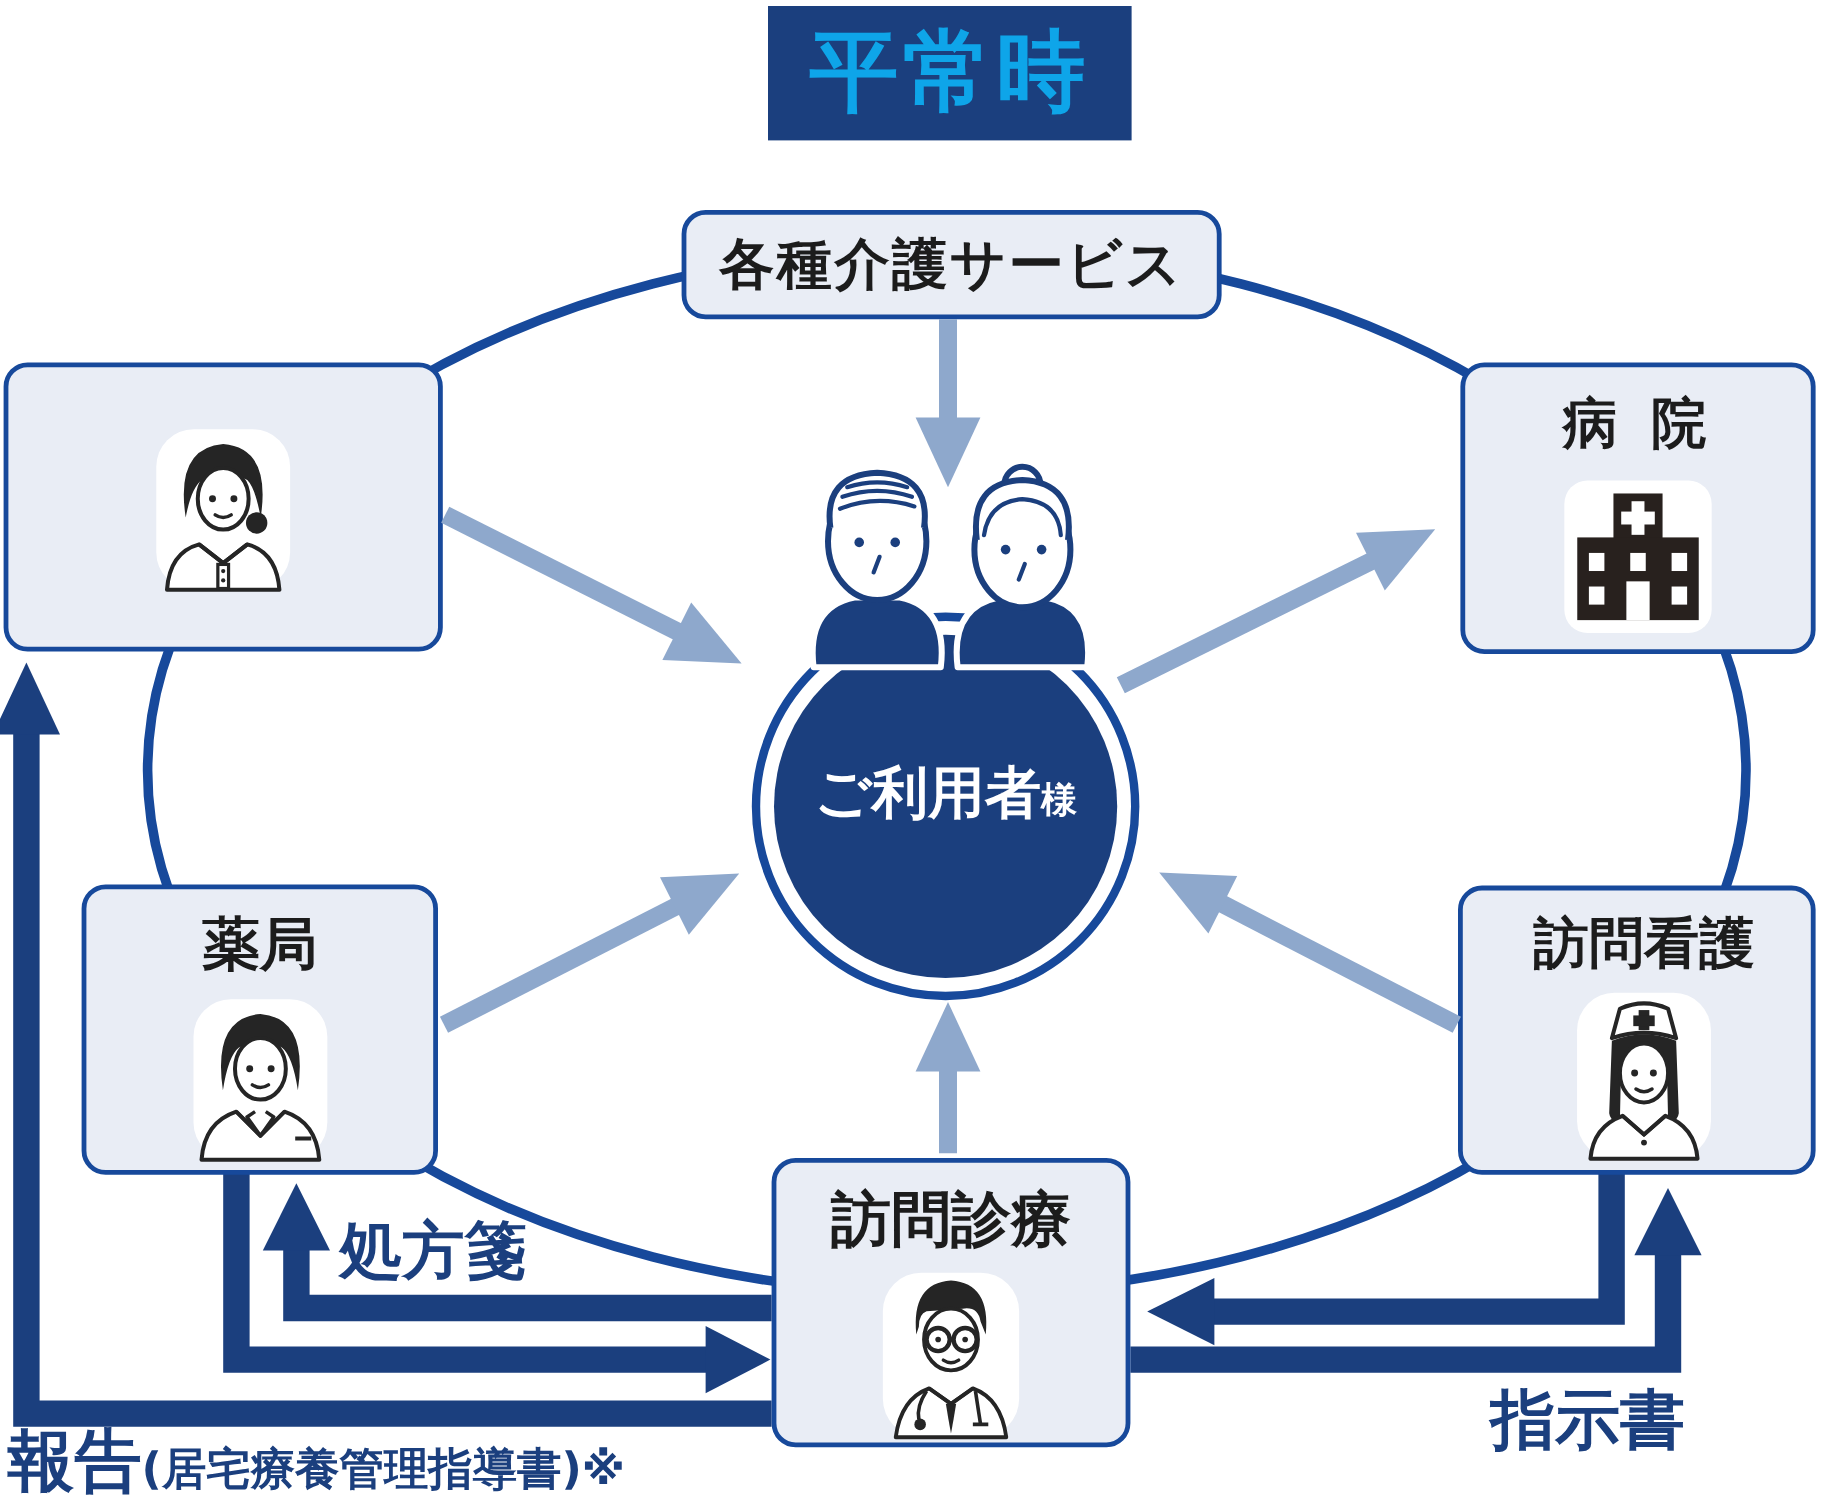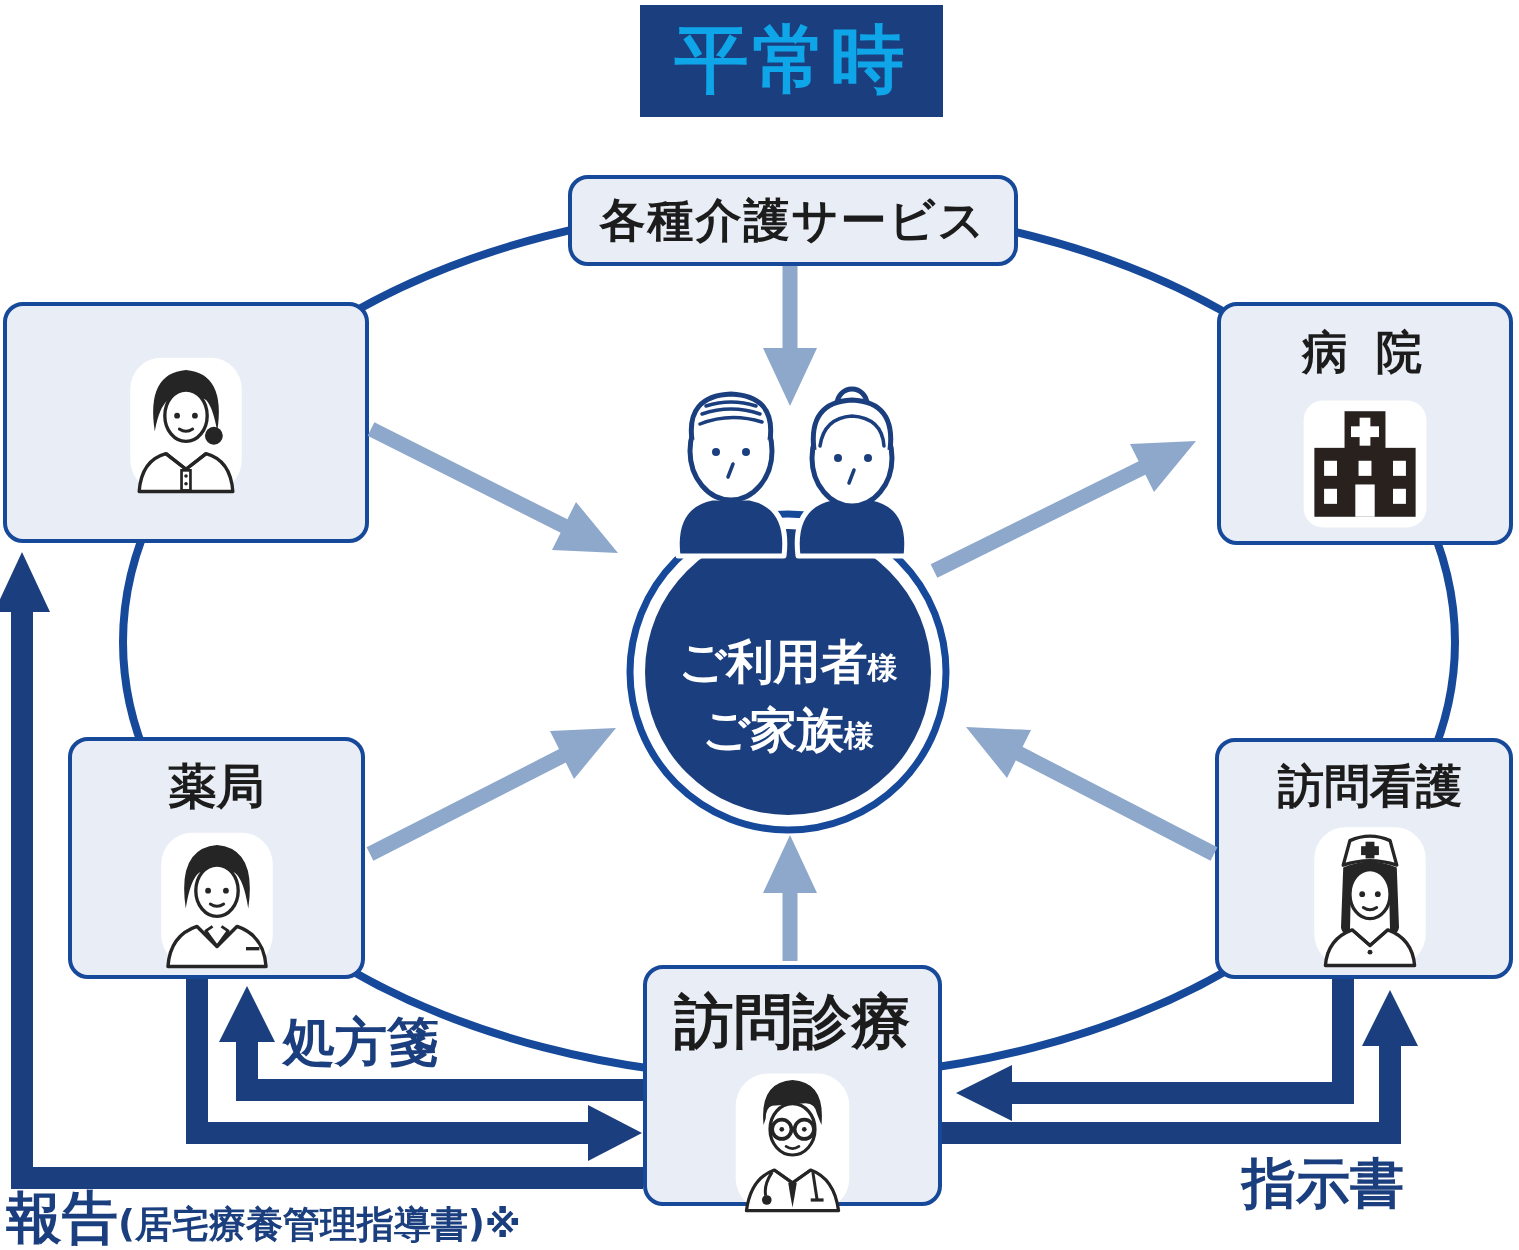--- a/index.html
+++ b/index.html
@@ -42,21 +42,21 @@
   .node-care-services .label{font-size:46px;letter-spacing:2px;}
   .node-care-manager{left:3px;top:302px;width:366px;height:241px;}
   .node-care-manager .label{font-size:44px;margin-top:14px;}
   .node-hospital{left:1217px;top:302px;width:296px;height:243px;text-align:right;}
   .node-hospital .label{font-size:46px;margin-top:16px;letter-spacing:6px;}
   .node-pharmacy{left:68px;top:737px;width:297px;height:242px;}
   .node-pharmacy .label{font-size:48px;margin-top:14px;}
   .node-nurse{left:1215px;top:738px;width:298px;height:241px;padding-left:12px;}
   .node-nurse .label{font-size:46px;margin-top:14px;}
   .node-doctor{left:643px;top:965px;width:299px;height:241px;}
-  .node-doctor .label{font-size:59px;margin-top:14px;}
+  .node-doctor .label{font-size:50px;margin-top:14px;}
   .icon-wrap{flex:1;display:flex;align-items:center;justify-content:center;margin-top:2px;}
 
   
   .center-text{position:absolute;left:613px;top:628px;width:350px;z-index:4;text-align:center;color:#fff;}
   .center-text .row{line-height:1.45;font-size:47px;font-weight:600;white-space:nowrap;}
   .center-text .sm{font-size:30px;}
 
   
   .flow-label{position:absolute;z-index:4;color:var(--navy);font-weight:800;white-space:nowrap;}
   .lbl-prescription{left:283px;top:1008px;font-size:52px;}
@@ -260,20 +260,19 @@
       <path d="M814 450 Q808 402 852 400 Q896 402 890 450" fill="#fff" stroke="var(--navy)" stroke-width="5"></path>
       <path class="cp-line" d="M820 446 Q824 418 852 416 Q882 418 884 446"></path>
       <circle class="cp-dot" cx="838" cy="458" r="4"></circle>
         <circle class="cp-dot" cx="868" cy="458" r="4"></circle>
       <path class="cp-line" d="M854 470 L849 483" stroke-width="4"></path>
     </g>
   </svg>
 
   <div class="center-text">
     <div class="row"><span>ご利用者</span><span class="sm">様</span></div>
-    <div class="row"><span>ご家族</span><span class="sm">様</span></div>
   </div>
 
   <div class="flow-label lbl-prescription">処方箋</div>
   <div class="flow-label lbl-instruction">指示書</div>
   <div class="flow-label lbl-report"><span class="big">報告</span><span>(居宅療養管理指導書)</span><span>※</span></div>
 
 </div>
 
 </body></html>

